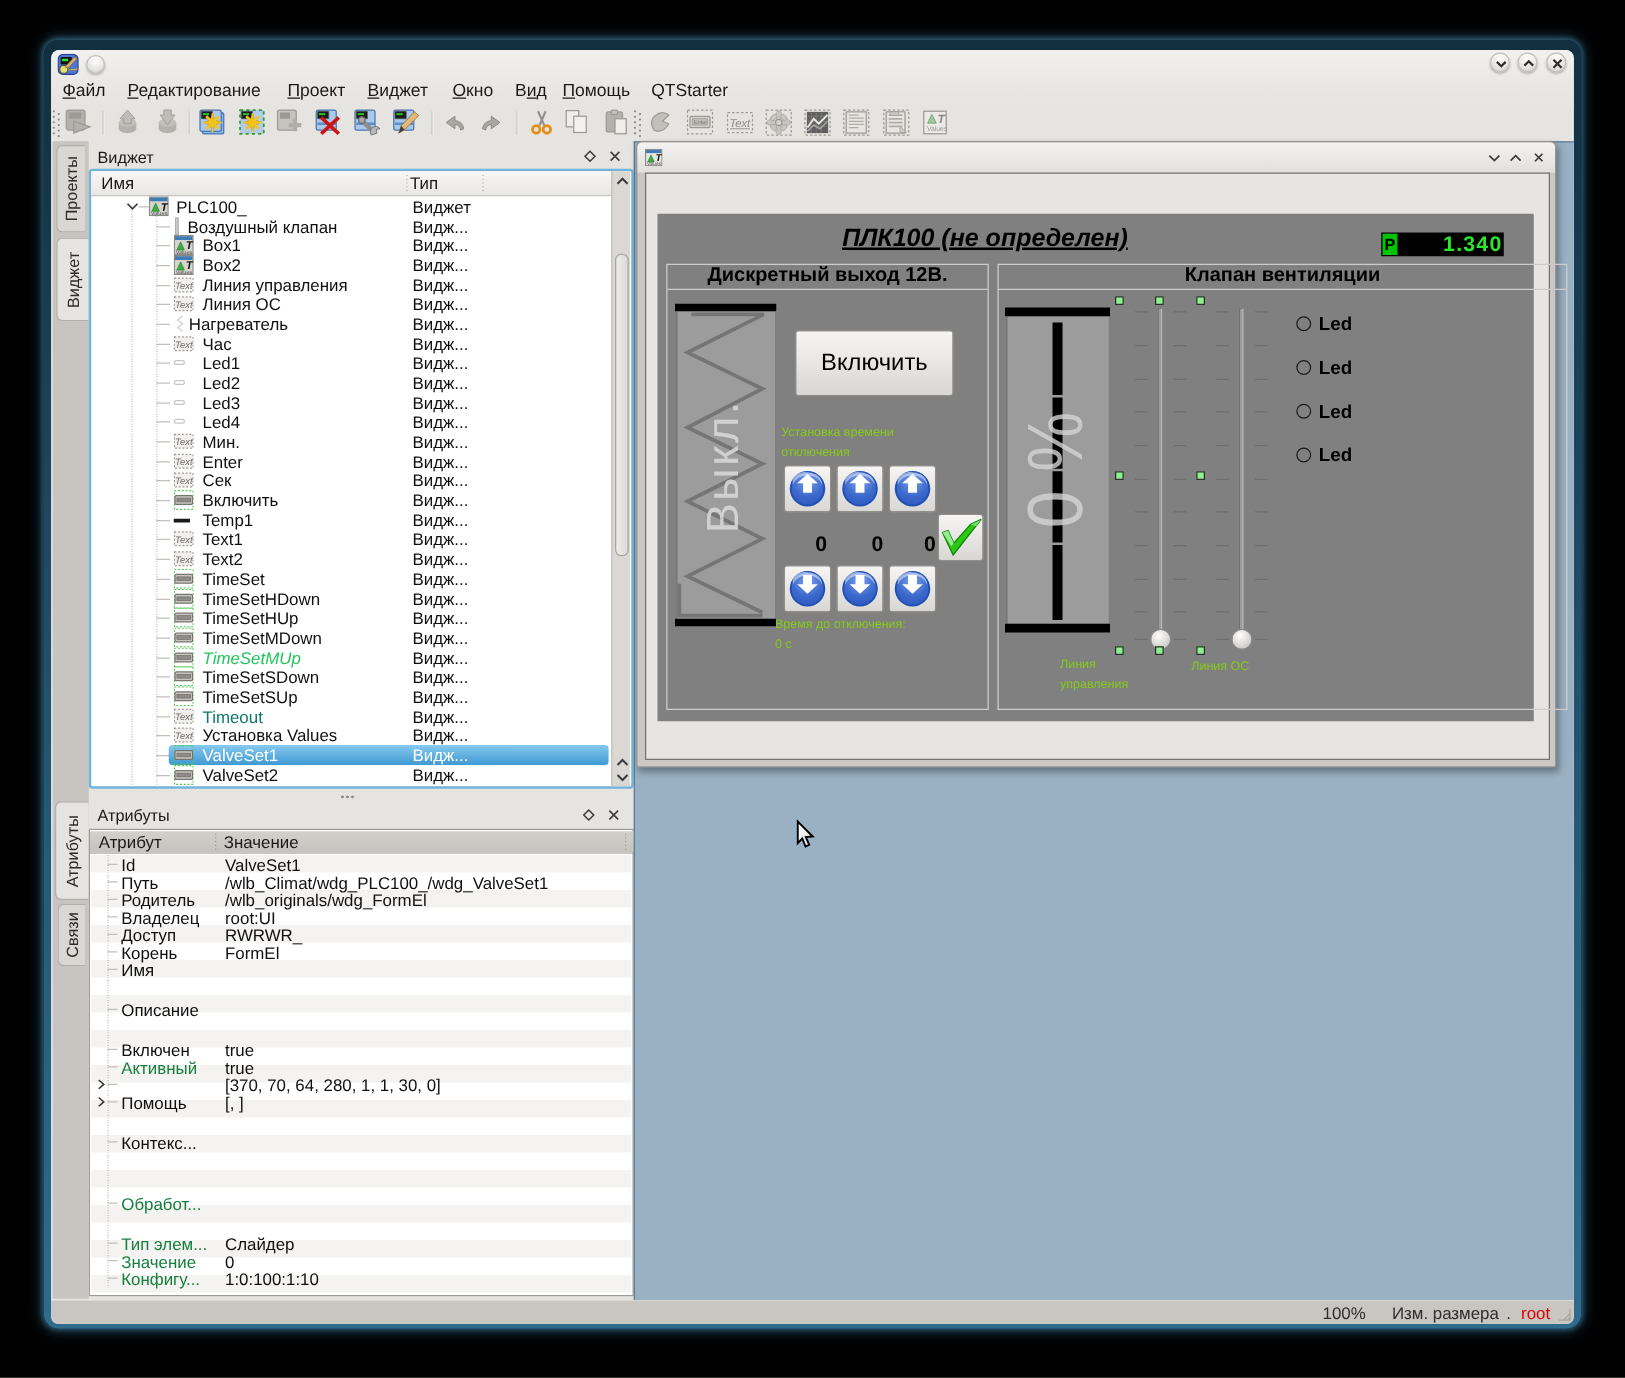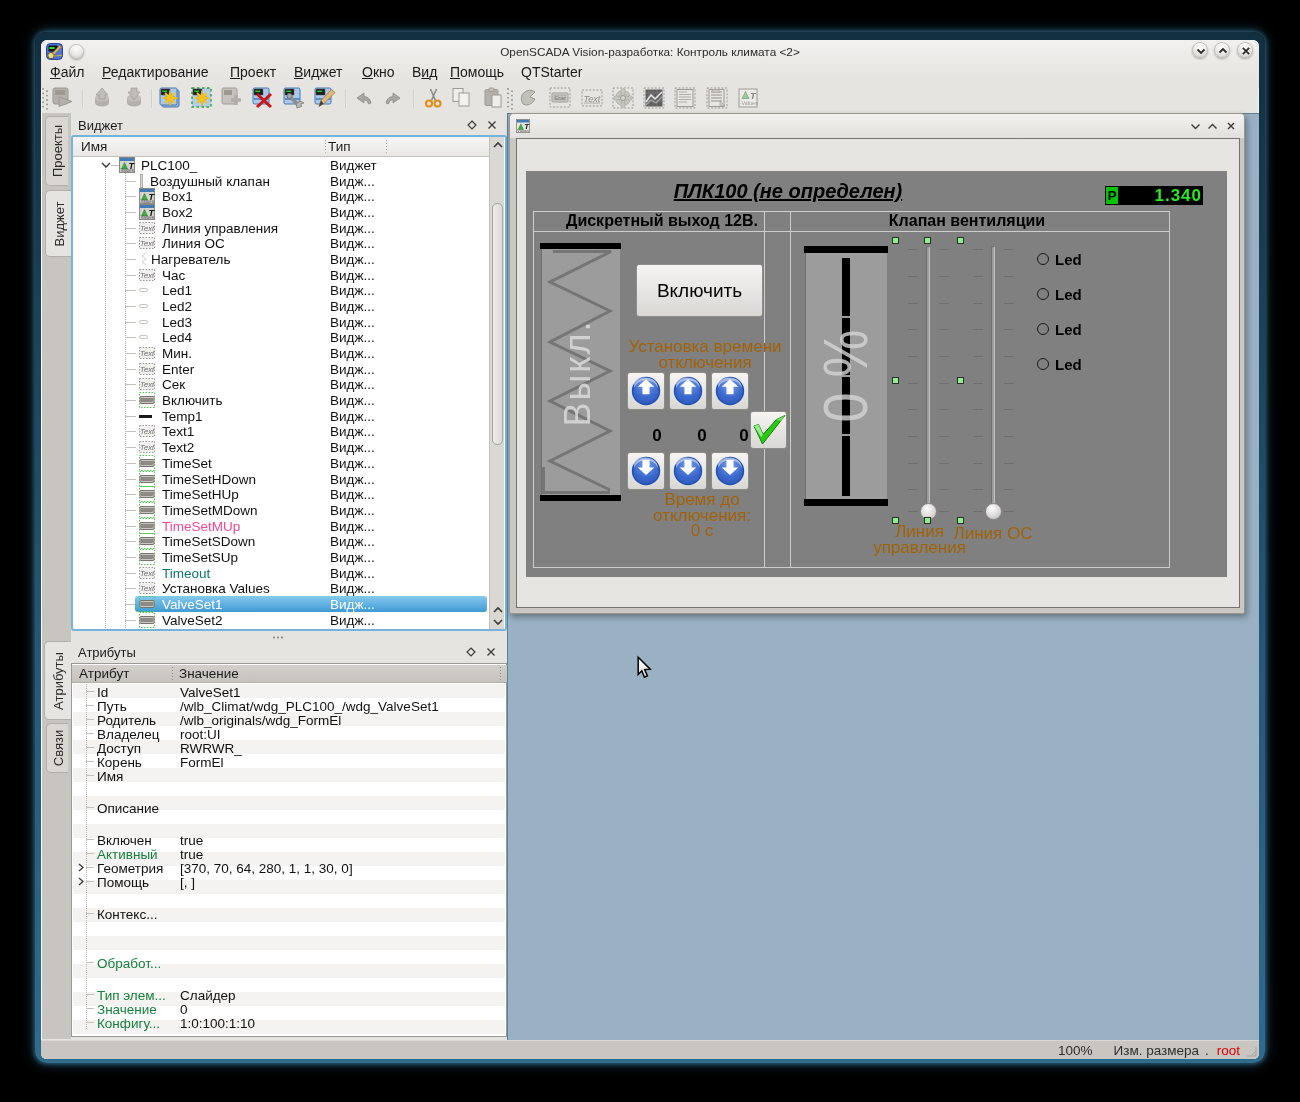--- a/index.html
+++ b/index.html
@@ -48,42 +48,41 @@
 #subtitle { position:absolute; left:510px; top:114px; width:734px; height:24px; font-size:13px; color:#222;
   background:linear-gradient(180deg,#f3f2f0,#e2e0dc); border-radius:4px 4px 0 0; }
 #scrollarea { position:absolute; left:516px; top:138px; width:724px; height:470px; border:1px solid #76726d;
   background:#e7e5e2; }
 #form { position:absolute; left:526px; top:171px; width:701px; height:406px; background:#808080; }
 .gbox { position:absolute; border:1px solid #cdcdcd; }
 .gtitle { position:absolute; width:100%; text-align:center; top:0px; font-weight:bold;
   font-size:16px; color:#000; border-bottom:1px solid #cdcdcd; padding-bottom:1px; padding-top:0px;}
 .fbtn { position:absolute; background:linear-gradient(180deg,#f6f5f4,#d9d7d4);
   border:1px solid #8f8d8a; border-radius:3px; }
-.ftext { position:absolute; font-size:17px; color:#a16207; text-align:center; line-height:15.5px; }
+.ftext { position:absolute; font-size:10px; color:#84cc16; line-height:15.5px; }
 .handle { position:absolute; width:7px; height:7px; background:#8ef08e; border:1px solid #2d2d2d; }
 .tick { position:absolute; width:10px; height:1px; background:#6e6e6e; }
 .ledlbl { position:absolute; font-weight:bold; font-size:15px; color:#000; }
 #status { position:absolute; left:41px; top:1040px; width:1218px; height:19px;
   background:#c9c5c1; border-top:1px solid #dad7d3; border-radius:0 0 5px 5px; }
 </style></head><body>
 <div id="page">
 <div id="frame"></div>
 <div id="win"></div>
 <div class="abs" style="left:41px;top:40px;width:1218px;height:48px;border-radius:6px 6px 0 0;background:linear-gradient(180deg,#f2f1ef 0%,#eae8e5 55%,#e6e4e1 100%);"></div>
 
 <svg class="abs" style="left:46px;top:43px;" width="17" height="17" viewBox="0 0 17 17">
  <rect x="0.5" y="0.5" width="16" height="16" rx="4" fill="#4f74d8" stroke="#27408f"></rect>
  <rect x="2.5" y="2.5" width="9" height="6" rx="1" fill="#111"></rect>
  <rect x="3.5" y="4" width="5" height="2" fill="#2ee02e"></rect>
  <circle cx="5" cy="12.5" r="3.2" fill="#e8e070" stroke="#555"></circle>
  <path d="M8,12.5 L16,11.5 L16,13 L8,13.5 Z" fill="#d8cf60" stroke="#666" stroke-width="0.5"></path>
  <path d="M6,10.5 L13.5,2.5 L15.5,4 L8.5,11.5 Z" fill="#d8b06a" stroke="#8a6a30" stroke-width="0.6"></path>
 </svg>
 <div class="circbtn" style="left:69px;top:44px;width:15px;height:15px;"></div>
-<div class="titletext">OpenSCADA Vision-разработка: Контроль климата &lt;2&gt;</div>
 <div class="circbtn" style="left:1192px;top:42px;width:16px;height:16px;">
       <svg width="16" height="16" viewBox="0 0 16 16">
         <path d="M4.5,6.5 L8,10 L11.5,6.5" fill="none" stroke="#2e2e2e" stroke-width="1.8"></path>
       </svg>
     </div><div class="circbtn" style="left:1214px;top:42px;width:16px;height:16px;">
       <svg width="16" height="16" viewBox="0 0 16 16">
         <path d="M4.5,9.5 L8,6 L11.5,9.5" fill="none" stroke="#2e2e2e" stroke-width="1.8"></path>
       </svg>
     </div><div class="circbtn" style="left:1237px;top:42px;width:16px;height:16px;">
       <svg width="16" height="16" viewBox="0 0 16 16">
@@ -458,21 +457,21 @@
         <rect x="1" y="4.5" width="14" height="7" rx="1" fill="#c9c6c2" stroke="#77746f"></rect>
         <rect x="2.5" y="6.5" width="11" height="3" fill="#8f8c88" stroke="#6a6762" stroke-width="0.5"></rect>
       </svg>
       <div class="trow" style="left:89px;top:346px;color:#101010;">TimeSetMDown</div>
       <div class="trow" style="left:257px;top:346px;color:#101010;">Видж...</div>
       <svg class="abs" style="left:66px;top:361px;" width="16" height="16" viewBox="0 0 16 16">
         <rect x="0.5" y="0.5" width="15" height="15" fill="none" stroke="#49c949" stroke-dasharray="1.5,1.5"></rect>
         <rect x="1" y="4.5" width="14" height="7" rx="1" fill="#c9c6c2" stroke="#77746f"></rect>
         <rect x="2.5" y="6.5" width="11" height="3" fill="#8f8c88" stroke="#6a6762" stroke-width="0.5"></rect>
       </svg>
-      <div class="trow" style="left:89px;top:362px;color:#ec4899;">TimeSetMUp</div>
+      <div class="trow" style="left:89px;top:362px;color:#22c55e;font-style:italic;">TimeSetMUp</div>
       <div class="trow" style="left:257px;top:362px;color:#101010;">Видж...</div>
       <svg class="abs" style="left:66px;top:376px;" width="16" height="16" viewBox="0 0 16 16">
         <rect x="0.5" y="0.5" width="15" height="15" fill="none" stroke="#49c949" stroke-dasharray="1.5,1.5"></rect>
         <rect x="1" y="4.5" width="14" height="7" rx="1" fill="#c9c6c2" stroke="#77746f"></rect>
         <rect x="2.5" y="6.5" width="11" height="3" fill="#8f8c88" stroke="#6a6762" stroke-width="0.5"></rect>
       </svg>
       <div class="trow" style="left:89px;top:377px;color:#101010;">TimeSetSDown</div>
       <div class="trow" style="left:257px;top:377px;color:#101010;">Видж...</div>
       <svg class="abs" style="left:66px;top:392px;" width="16" height="16" viewBox="0 0 16 16">
         <rect x="0.5" y="0.5" width="15" height="15" fill="none" stroke="#49c949" stroke-dasharray="1.5,1.5"></rect>
@@ -524,21 +523,21 @@
 <div class="abs" style="left:272px;top:636px;width:12px;height:3px;background-image:radial-gradient(circle,#8f8c86 1px,transparent 1.2px);background-size:4px 3px;"></div>
 <div id="attr"></div>
 <div id="attrhdr">
       <span style="position:absolute;left:7px;top:1px;">Атрибут</span>
       <span style="position:absolute;left:107px;top:1px;">Значение</span>
       <div style="position:absolute;left:100px;top:2px;width:1px;height:13px;background-image:linear-gradient(#8f8c88 1px,transparent 1px);background-size:1px 3px;"></div>
       <div style="position:absolute;left:428px;top:2px;width:1px;height:13px;background-image:linear-gradient(#8f8c88 1px,transparent 1px);background-size:1px 3px;"></div>
     </div>
 <div class="astripe" style="top:684px;"></div><div class="astripe" style="top:712px;"></div><div class="astripe" style="top:740px;"></div><div class="astripe" style="top:768px;"></div><div class="astripe" style="top:796px;"></div><div class="astripe" style="top:824px;"></div><div class="astripe" style="top:852px;"></div><div class="astripe" style="top:880px;"></div><div class="astripe" style="top:908px;"></div><div class="astripe" style="top:936px;"></div><div class="astripe" style="top:964px;"></div><div class="astripe" style="top:992px;"></div><div class="astripe" style="top:1020px;"></div><div class="abs" style="left:86px;top:684px;width:1px;height:346px;background-image:linear-gradient(#b9b5b0 1px,transparent 1px);background-size:1px 2px;"></div><div class="tline" style="left:86px;top:691px;width:8px;height:1px;"></div><div class="arow " style="left:97px;top:685px;">Id</div><div class="arow" style="left:180px;top:685px;">ValveSet1</div><div class="tline" style="left:86px;top:705px;width:8px;height:1px;"></div><div class="arow " style="left:97px;top:699px;">Путь</div><div class="arow" style="left:180px;top:699px;">/wlb_Climat/wdg_PLC100_/wdg_ValveSet1</div><div class="tline" style="left:86px;top:719px;width:8px;height:1px;"></div><div class="arow " style="left:97px;top:713px;">Родитель</div><div class="arow" style="left:180px;top:713px;">/wlb_originals/wdg_FormEl</div><div class="tline" style="left:86px;top:733px;width:8px;height:1px;"></div><div class="arow " style="left:97px;top:727px;">Владелец</div><div class="arow" style="left:180px;top:727px;">root:UI</div><div class="tline" style="left:86px;top:747px;width:8px;height:1px;"></div><div class="arow " style="left:97px;top:741px;">Доступ</div><div class="arow" style="left:180px;top:741px;">RWRWR_</div><div class="tline" style="left:86px;top:761px;width:8px;height:1px;"></div><div class="arow " style="left:97px;top:755px;">Корень</div><div class="arow" style="left:180px;top:755px;">FormEl</div><div class="tline" style="left:86px;top:775px;width:8px;height:1px;"></div><div class="arow " style="left:97px;top:769px;">Имя</div><div class="tline" style="left:86px;top:807px;width:8px;height:1px;"></div><div class="arow " style="left:97px;top:801px;">Описание</div><div class="tline" style="left:86px;top:839px;width:8px;height:1px;"></div><div class="arow " style="left:97px;top:833px;">Включен</div><div class="arow" style="left:180px;top:833px;">true</div><div class="tline" style="left:86px;top:853px;width:8px;height:1px;"></div><div class="arow blue" style="left:97px;top:847px;">Активный</div><div class="arow" style="left:180px;top:847px;">true</div><div class="tline" style="left:86px;top:867px;width:8px;height:1px;"></div><svg class="abs" style="left:77px;top:863px;" width="8" height="9" viewBox="0 0 8 9">
       <path d="M2,1 L6,4.5 L2,8" fill="none" stroke="#3a3a3a" stroke-width="1.3"></path>
-    </svg><div class="arow " style="left:97px;top:861px;">Геометрия</div><div class="arow" style="left:180px;top:861px;">[370, 70, 64, 280, 1, 1, 30, 0]</div><div class="tline" style="left:86px;top:881px;width:8px;height:1px;"></div><svg class="abs" style="left:77px;top:877px;" width="8" height="9" viewBox="0 0 8 9">
+    </svg><div class="arow" style="left:180px;top:861px;">[370, 70, 64, 280, 1, 1, 30, 0]</div><div class="tline" style="left:86px;top:881px;width:8px;height:1px;"></div><svg class="abs" style="left:77px;top:877px;" width="8" height="9" viewBox="0 0 8 9">
       <path d="M2,1 L6,4.5 L2,8" fill="none" stroke="#3a3a3a" stroke-width="1.3"></path>
     </svg><div class="arow " style="left:97px;top:875px;">Помощь</div><div class="arow" style="left:180px;top:875px;">[, ]</div><div class="tline" style="left:86px;top:913px;width:8px;height:1px;"></div><div class="arow " style="left:97px;top:907px;">Контекс...</div><div class="tline" style="left:86px;top:962px;width:8px;height:1px;"></div><div class="arow blue" style="left:97px;top:956px;">Обработ...</div><div class="tline" style="left:86px;top:994px;width:8px;height:1px;"></div><div class="arow blue" style="left:97px;top:988px;">Тип элем...</div><div class="arow" style="left:180px;top:988px;">Слайдер</div><div class="tline" style="left:86px;top:1008px;width:8px;height:1px;"></div><div class="arow blue" style="left:97px;top:1002px;">Значение</div><div class="arow" style="left:180px;top:1002px;">0</div><div class="tline" style="left:86px;top:1022px;width:8px;height:1px;"></div><div class="arow blue" style="left:97px;top:1016px;">Конфигу...</div><div class="arow" style="left:180px;top:1016px;">1:0:100:1:10</div>
 <div id="mdi"></div>
 <div id="subwin"></div>
 <div id="subtitle">
 <svg style="position:absolute;left:6px;top:5px;" width="14" height="14" viewBox="0 0 16 16">
  <rect x="0.5" y="0.5" width="15" height="15" fill="#e8e6e2" stroke="#8a8884"></rect>
  <rect x="1" y="1" width="14" height="3" fill="#3f7cb6"></rect>
  <path d="M2.5,12 L5.5,5.5 L8.5,12 Z" fill="#3fae3f" stroke="#1f7a1f" stroke-width="0.5"></path>
  <text x="9.5" y="11.5" font-size="9" font-weight="bold" font-style="italic" fill="#111">T</text>
@@ -551,21 +550,21 @@
         <path d="M1.5,6.5 L5.5,2.5 L9.5,6.5" fill="none" stroke="#3a3a3a" stroke-width="1.4"></path>
       </svg>
 <svg style="position:absolute;left:716px;top:7px;" width="10" height="10" viewBox="0 0 10 10">
         <path d="M2,2 L8,8 M8,2 L2,8" stroke="#3a3a3a" stroke-width="1.4"></path>
       </svg>
 </div>
 <div id="scrollarea"></div>
 <div id="form"></div>
 <div class="abs" style="left:588px;top:180px;width:400px;text-align:center;"><span style="font-weight:bold;font-style:italic;font-size:20px;text-decoration:underline;color:#000;">ПЛК100 (не определен)</span></div><div class="abs" style="left:1105px;top:186px;width:98px;height:19px;background:#000;"></div><div class="abs" style="left:1106px;top:187px;width:12px;height:17px;background:#00c400;color:#000;font-weight:bold;font-size:13px;text-align:center;line-height:17px;">P</div><div class="abs" style="left:1119px;top:186px;width:84px;height:19px;color:#2ce62c;font-weight:bold;font-size:17px;text-align:right;line-height:19px;letter-spacing:1px;font-family:'Liberation Sans',sans-serif;padding-right:1px;">1.340</div><div class="gbox" style="left:533px;top:211px;width:258px;height:357px;">
       <div class="gtitle">Дискретный выход 12В.</div>
-    </div><div class="gbox" style="left:764px;top:211px;width:406px;height:357px;">
+    </div><div class="gbox" style="left:798px;top:211px;width:456px;height:357px;">
       <div class="gtitle">Клапан вентиляции</div>
     </div><div class="abs" style="left:541px;top:249px;width:79px;height:246px;background:#9c9c9c;border-left:1px solid #6f6f6f;"></div><div class="abs" style="left:540px;top:243px;width:81px;height:6px;background:#000;"></div><div class="abs" style="left:540px;top:495px;width:81px;height:6px;background:#000;"></div><svg class="abs" style="left:541px;top:249px;" width="79" height="246" viewBox="0 0 79 246">
       <path d="M12,2.5 H70 L9,33 L69,62 L9,93 L69,122 L9,152 L69,182 L9,212 L69,241" fill="none" stroke="#757575" stroke-width="3"></path>
       <path d="M2.5,218 V243.5 H69" fill="none" stroke="#757575" stroke-width="3"></path>
     </svg><div class="abs" style="left:578px;top:373px;width:0;height:0;">
       <div style="position:absolute;transform:translate(-50%,-50%) rotate(-90deg);font-size:36px;letter-spacing:2px;color:rgba(218,218,218,.85);white-space:nowrap;">Выкл.</div>
     </div><div class="fbtn" style="left:636px;top:264px;width:127px;height:53px;text-align:center;font-size:19px;color:#000;line-height:51px;">Включить</div><div class="ftext" style="left:625px;top:339px;width:160px;">Установка времени<br>отключения</div><svg width="0" height="0">
       <defs>
         <radialGradient id="bgrad" cx="0.5" cy="0.25" r="0.9">
           <stop offset="0" stop-color="#7ba2ec"></stop>

